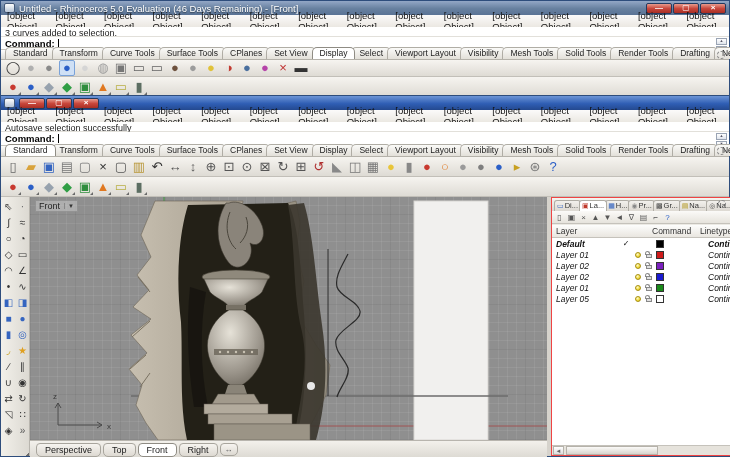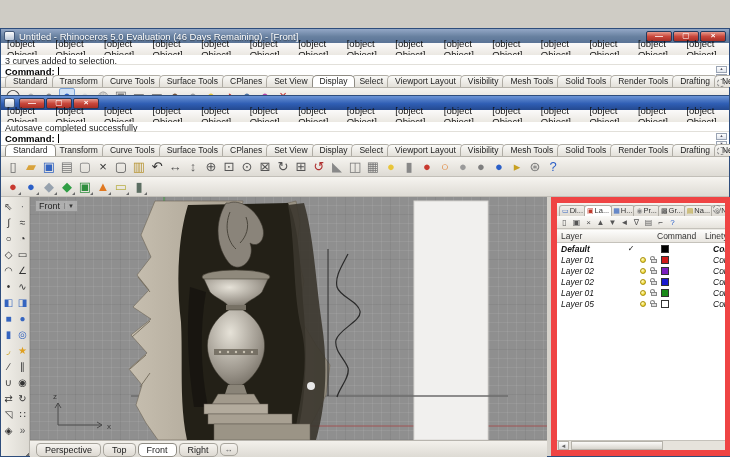--- a/index.html
+++ b/index.html
@@ -43,21 +43,21 @@
     repeating-linear-gradient(90deg,rgba(0,0,0,0.10) 0 1px,transparent 1px 45px),
     repeating-linear-gradient(0deg,rgba(255,255,255,0.07) 0 1px,transparent 1px 9px),
     repeating-linear-gradient(90deg,rgba(255,255,255,0.07) 0 1px,transparent 1px 9px);}
   .vplabel{position:absolute;left:5px;top:3px;background:rgba(200,200,200,.55);border:1px solid rgba(120,120,120,.5);font-size:9px;color:#222;padding:0 3px;display:flex;align-items:center;gap:4px;}
   .vplabel .arr{font-size:6px;color:#333;border-left:1px solid #888;padding-left:3px;}
   .btabs{position:absolute;background:linear-gradient(#f3f1ec,#dcd9d2);border-top:1px solid #b8b5ae;display:flex;align-items:center;padding-left:6px;font-size:9px;color:#222;box-sizing:border-box;}
   .btab{padding:1px 8px;margin-right:2px;border:1px solid #a8a59d;border-radius:4px 4px 5px 5px;background:linear-gradient(#f6f4f0,#ddd9d2);white-space:nowrap;cursor:default;}
   .btab.active{background:#fff;border-color:#8f8c84;}
   .btab.mini{padding:1px 4px;font-size:8px;color:#555;}
   
-  .panel{position:absolute;background:#eceae4;border:6px solid #ef4444;box-sizing:border-box;overflow:hidden;}
+  .panel{position:absolute;background:#eceae4;border:1px solid #ef4444;box-sizing:border-box;overflow:hidden;}
   .ptabs{position:absolute;left:0;right:0;top:0;height:13px;background:linear-gradient(#f6f4f0,#dcd9d2);display:flex;align-items:flex-end;padding-left:2px;font-size:7.5px;color:#333;box-sizing:border-box;}
   .ptab{display:flex;align-items:center;gap:1px;padding:0 2px 1px 2px;border:1px solid #b0ada5;border-bottom:none;border-radius:3px 3px 0 0;background:linear-gradient(#f2f0ec,#ddd9d2);margin-right:-2px;white-space:nowrap;max-width:24px;overflow:hidden;cursor:default;}
   .ptab.active{background:#fff;z-index:2;}
   .ptab .pti{font-size:7px;}
   .ptoolbar{position:absolute;left:0;right:0;top:13px;height:13px;background:linear-gradient(#fbfaf8,#e6e3dc);border-bottom:1px solid #c5c2bb;display:flex;align-items:center;padding-left:2px;box-sizing:border-box;}
   .pticon{width:11px;height:11px;display:inline-flex;align-items:center;justify-content:center;font-size:8px;color:#555;margin-right:1px;cursor:default;}
   .phead{position:absolute;left:0;right:0;top:27px;height:13px;background:linear-gradient(#fdfdfc,#e9e6e0);border-bottom:1px solid #c5c2bb;font-size:8.5px;color:#333;display:flex;align-items:center;box-sizing:border-box;}
   .phead .c-name{padding-left:4px;width:96px;}
   .phead .c-mat{width:48px;}
   .phead .c-lt{flex:1;white-space:nowrap;overflow:hidden;}
@@ -78,21 +78,21 @@
   .pscroll{position:absolute;left:0;right:0;bottom:0;height:9px;background:#e6e3dc;border-top:1px solid #c5c2bb;display:flex;align-items:center;font-size:6px;color:#666;}
   .pscroll .sb{width:9px;height:7px;border:1px solid #b5b2aa;background:linear-gradient(#fff,#ddd);display:flex;align-items:center;justify-content:center;margin-left:1px;}
   .pscroll .thumb{flex:0 0 90px;height:7px;margin-left:2px;border:1px solid #b5b2aa;background:linear-gradient(#fbfaf8,#d8d5ce);}
   .gapstrip{position:absolute;background:#d6d3cc;}
 </style>
 </head>
 <body>
 
 <div id="app">
 
-  <div class="win" id="w1" style="top:0;height:111px;margin-top:28px;">
+  <div class="win" id="w1" style="top:0;height:111px;">
     <div class="titlebar tb-inactive">
       <span class="applogo"></span>
       <span class="title-text">Untitled - Rhinoceros 5.0 Evaluation (46 Days Remaining) - [Front]</span>
       <span class="winbtns">
           <b class="winbtn close">—</b>
           <b class="winbtn close">▢</b>
           <b class="winbtn close">×</b>
         </span>
     </div>
     <div class="menubar" style="top:14px;">
@@ -191,21 +191,21 @@
         <span>[object Object]</span>
         <span>[object Object]</span>
         <span>[object Object]</span>
         <span>[object Object]</span>
         <span>[object Object]</span>
         <span>[object Object]</span>
         <span>[object Object]</span>
         <span>[object Object]</span>
         <span>[object Object]</span>
       </div>
-    <div class="histline" style="top:26px;height:10px;">Autosave completed successfully</div>
+    <div class="histline" style="top:26px;height:10px;">Autosave selection successfully</div>
     <div class="cmdline" style="top:36px;height:14px;">
       <span class="cmdlabel">Command:</span>
       <span class="caret"></span>
       <span class="spinner">
           <b>▲</b>
           <b>▼</b>
         </span>
     </div>
     <div class="tabstrip" style="top:50px;height:11px;">
       <span style="display:flex;align-items:flex-end;">

